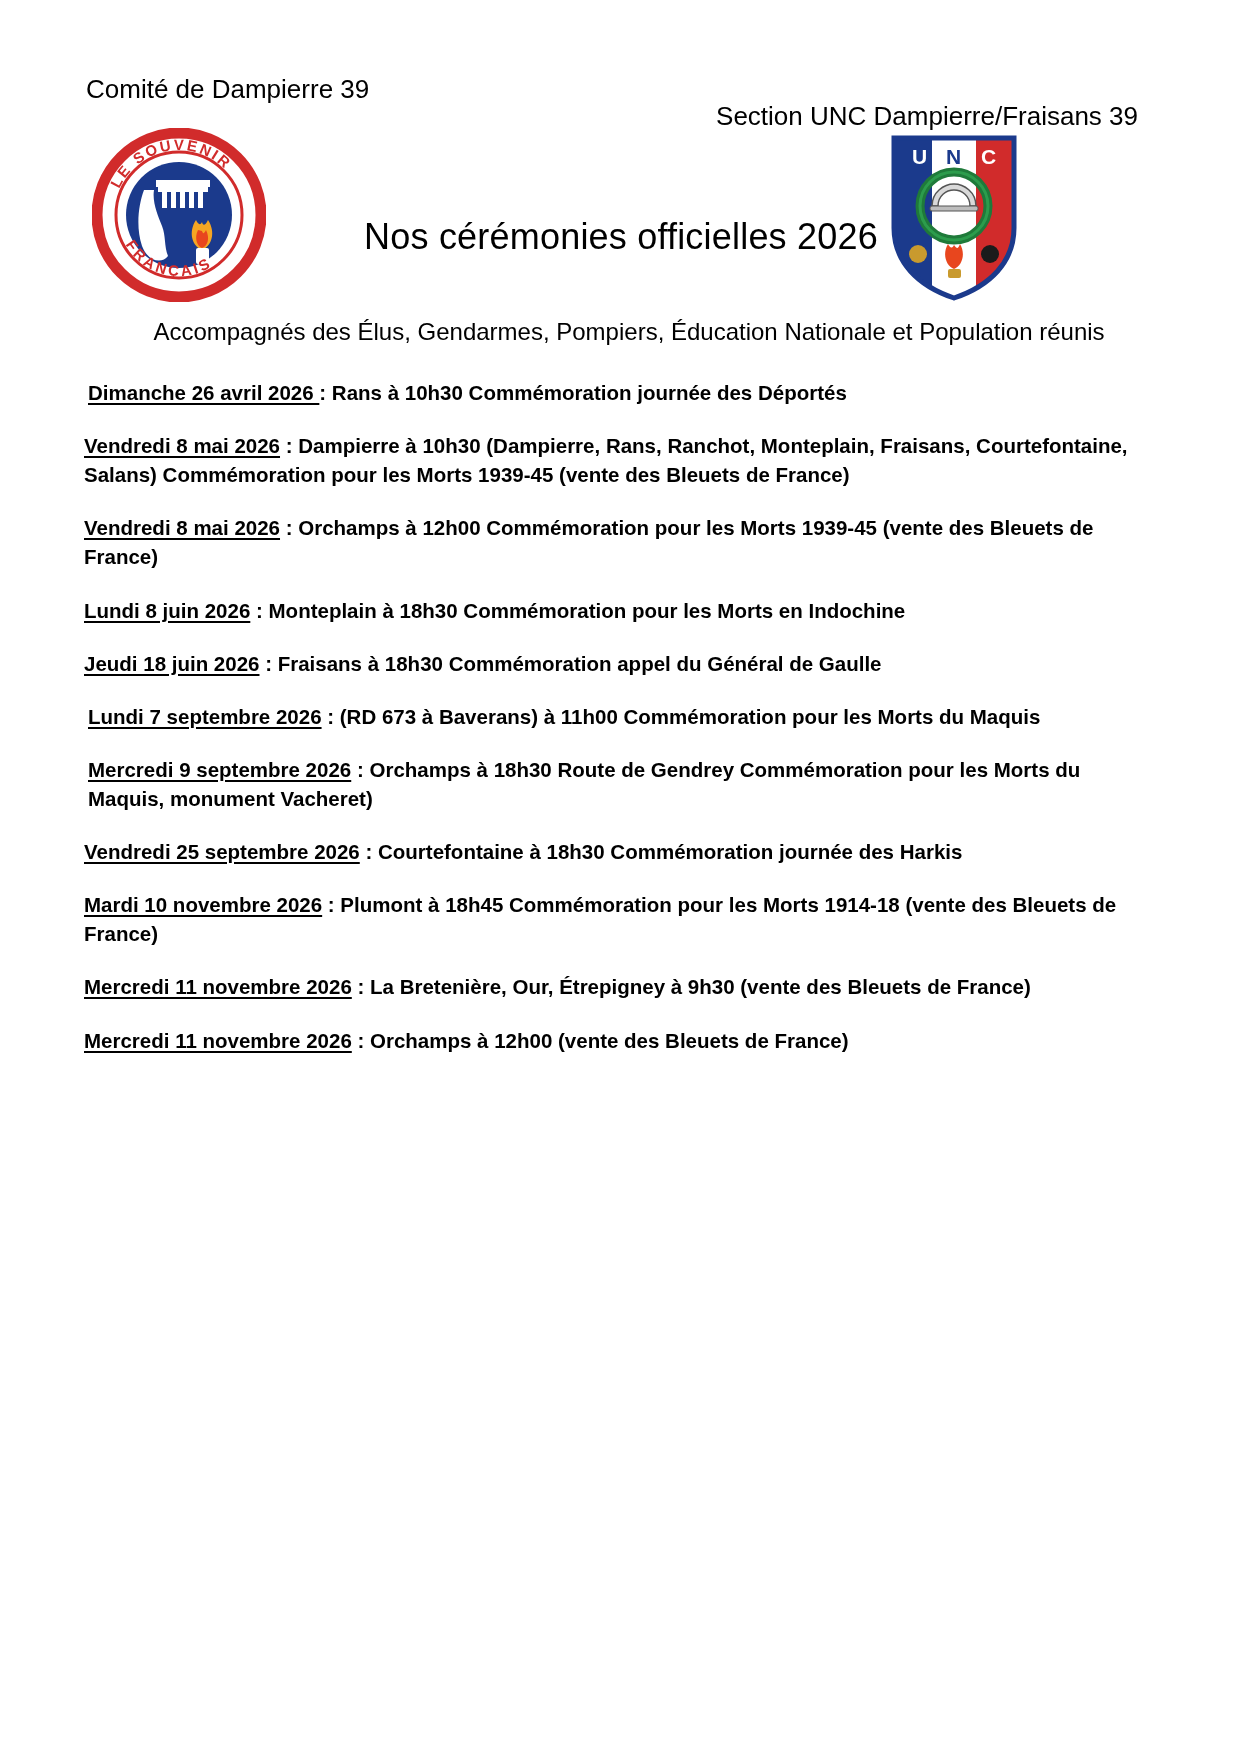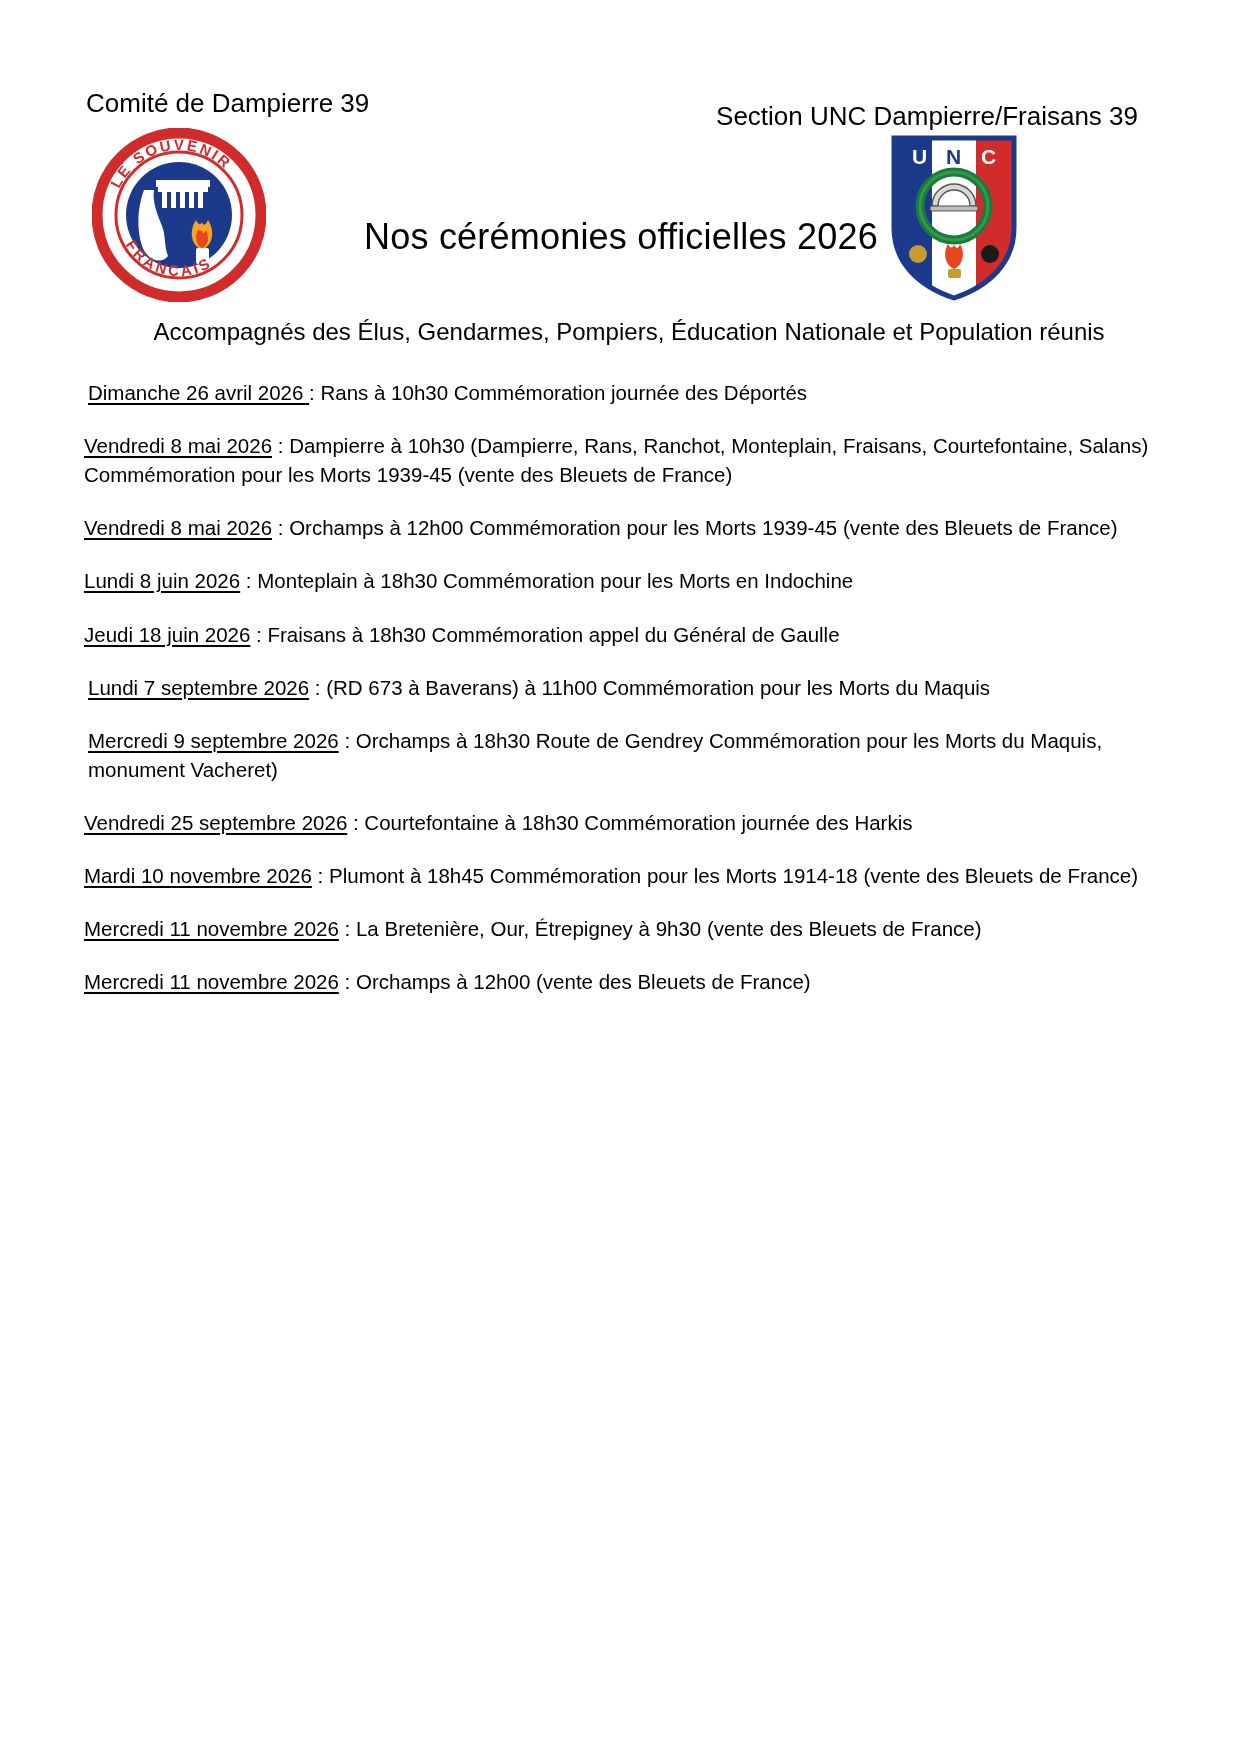--- a/index.html
+++ b/index.html
@@ -25,21 +25,21 @@
   }
 
   
   .header-row {
     position: absolute;
     top: 74px;
     left: 86px;
     width: 1070px;
     display: flex;
     justify-content: space-between;
-    align-items: center;
+    align-items: flex-start;
     font-size: 26px;
   }
   .header-left { white-space: nowrap; }
   .header-right { white-space: nowrap; margin-right: 18px; margin-top: 27px; }
 
   
   .logo-sf {
     position: absolute;
     left: 92px;
     top: 128px;
@@ -79,20 +79,21 @@
     position: absolute;
     top: 378px;
     left: 84px;
     width: 1078px;
   }
   .entry {
     font-size: 20.5px;
     line-height: 1.42;
     margin-bottom: 24px;
     text-align: left;
+    font-weight: bold;
   }
   .entry .date {
     text-decoration: underline;
     text-underline-offset: 2.5px;
   }
   .entry .rest { }
   .indent-1 { padding-left: 4px; }
 </style>
 </head>
 <body>

